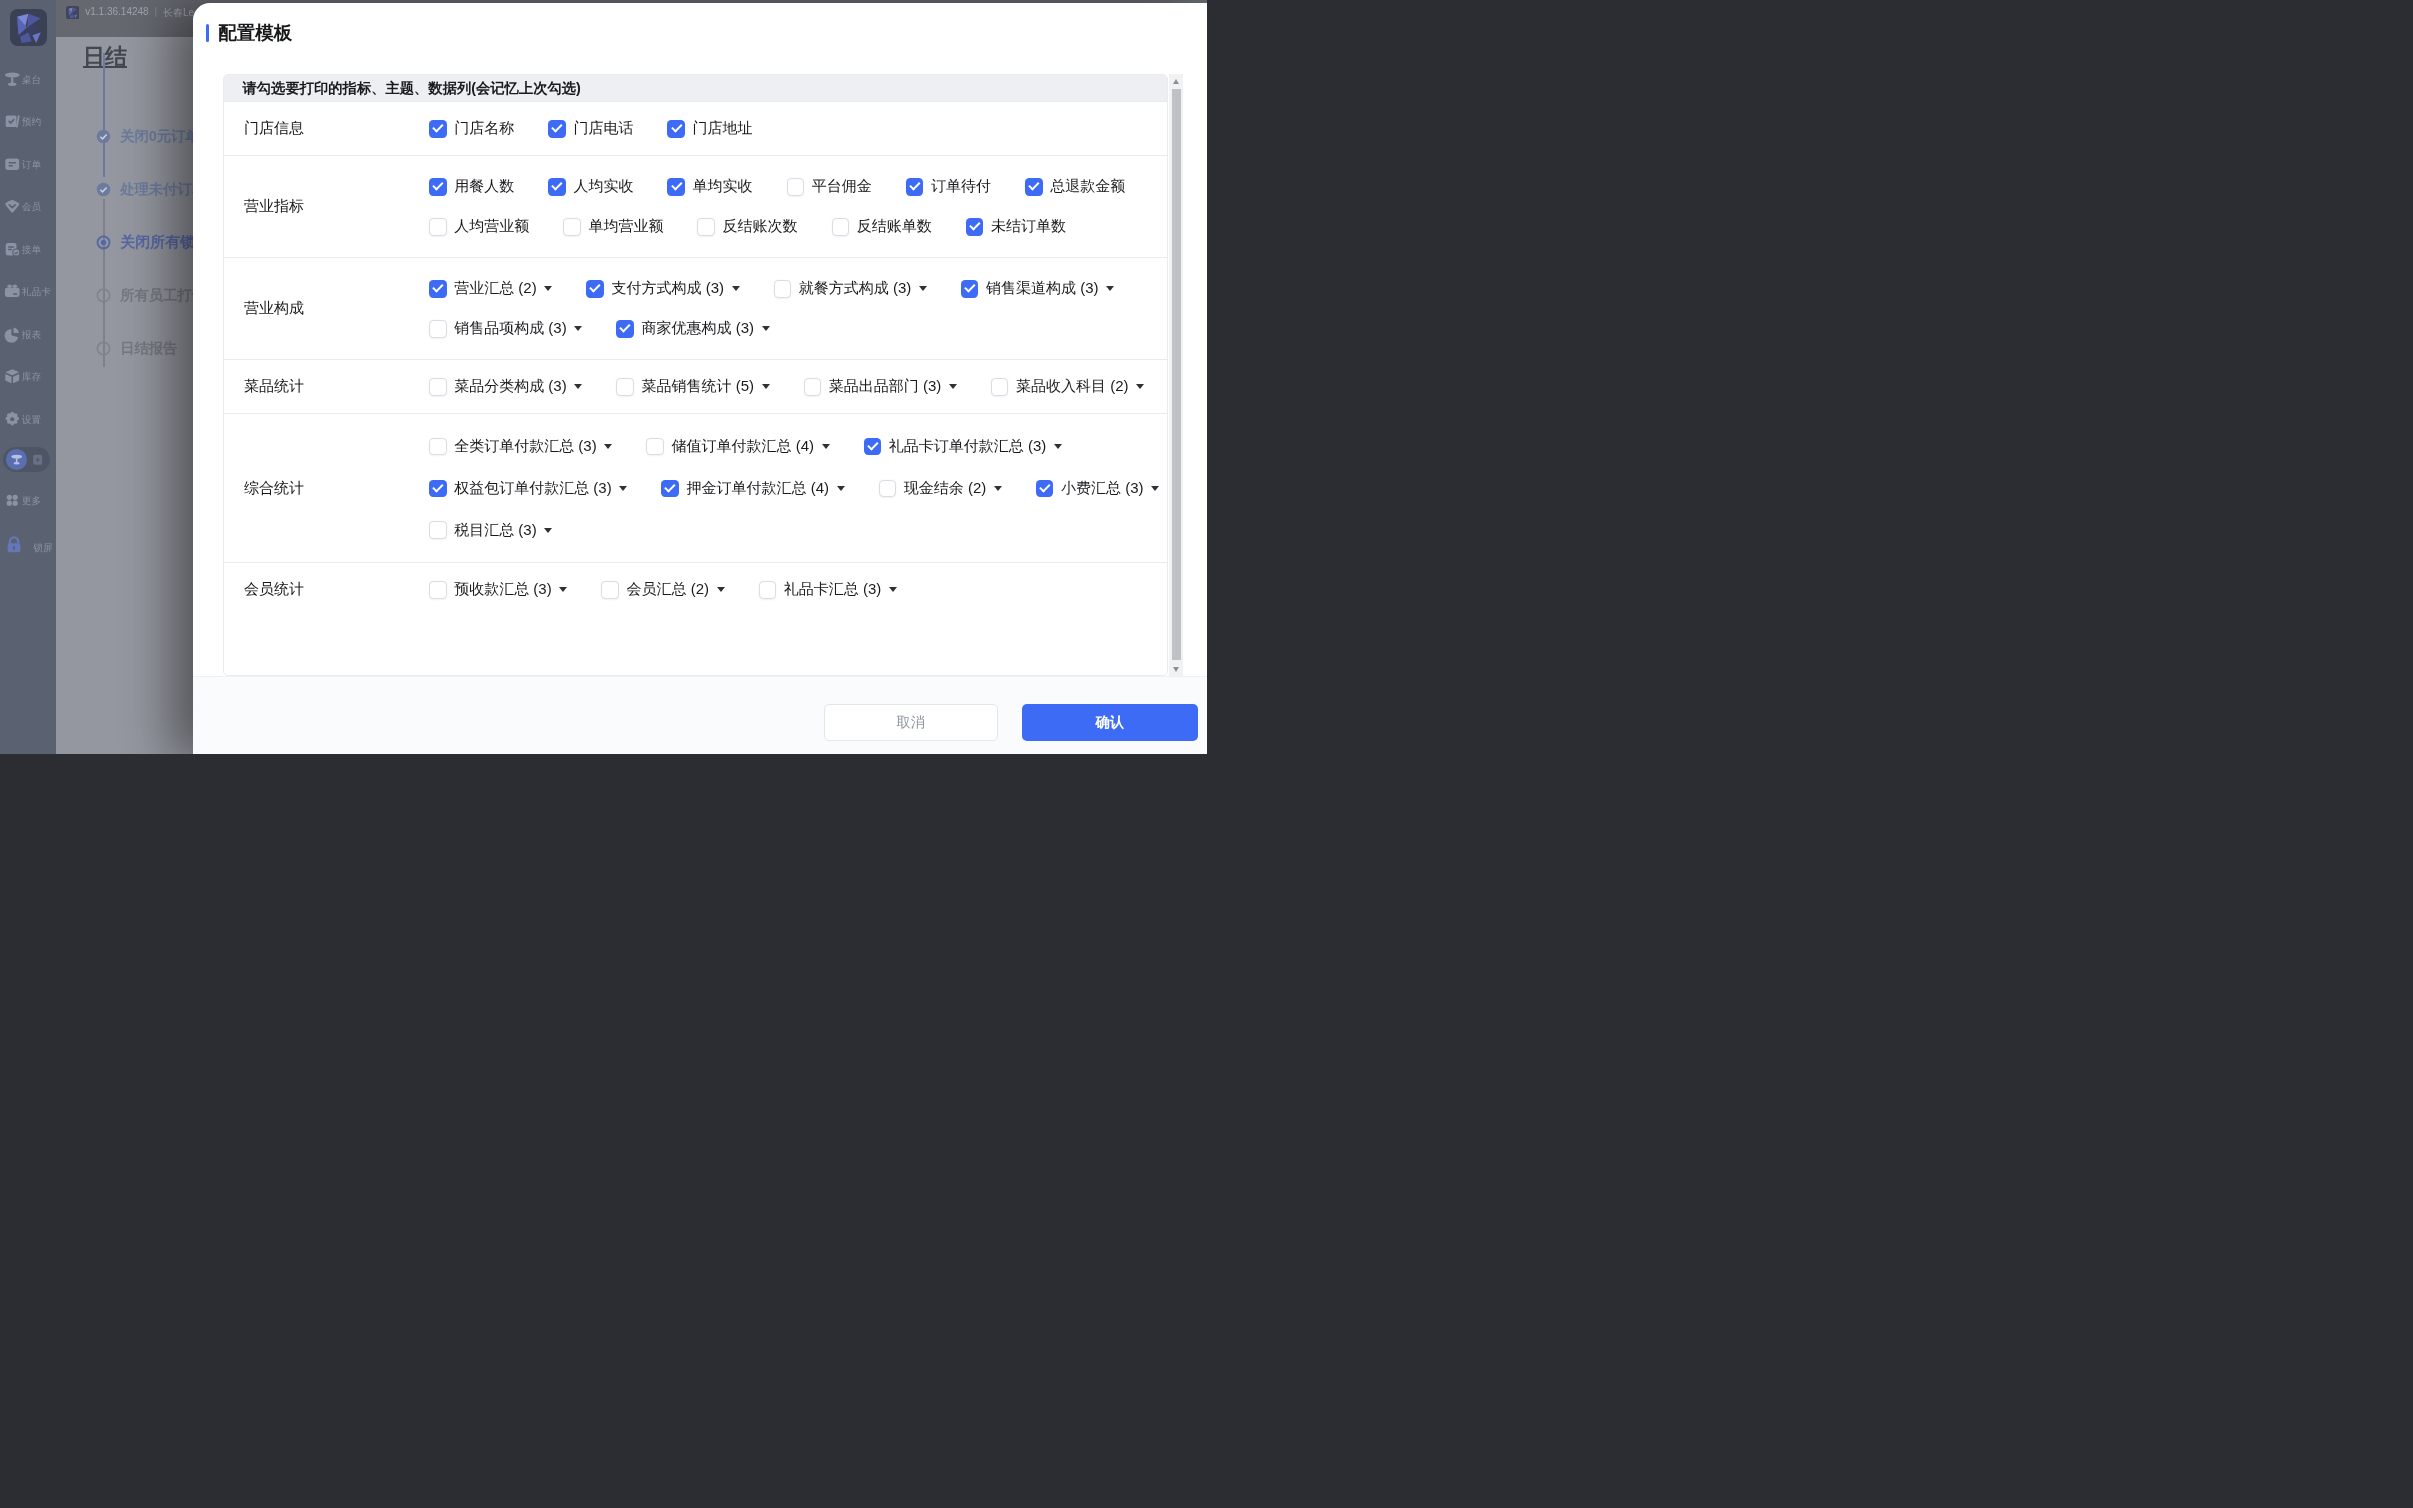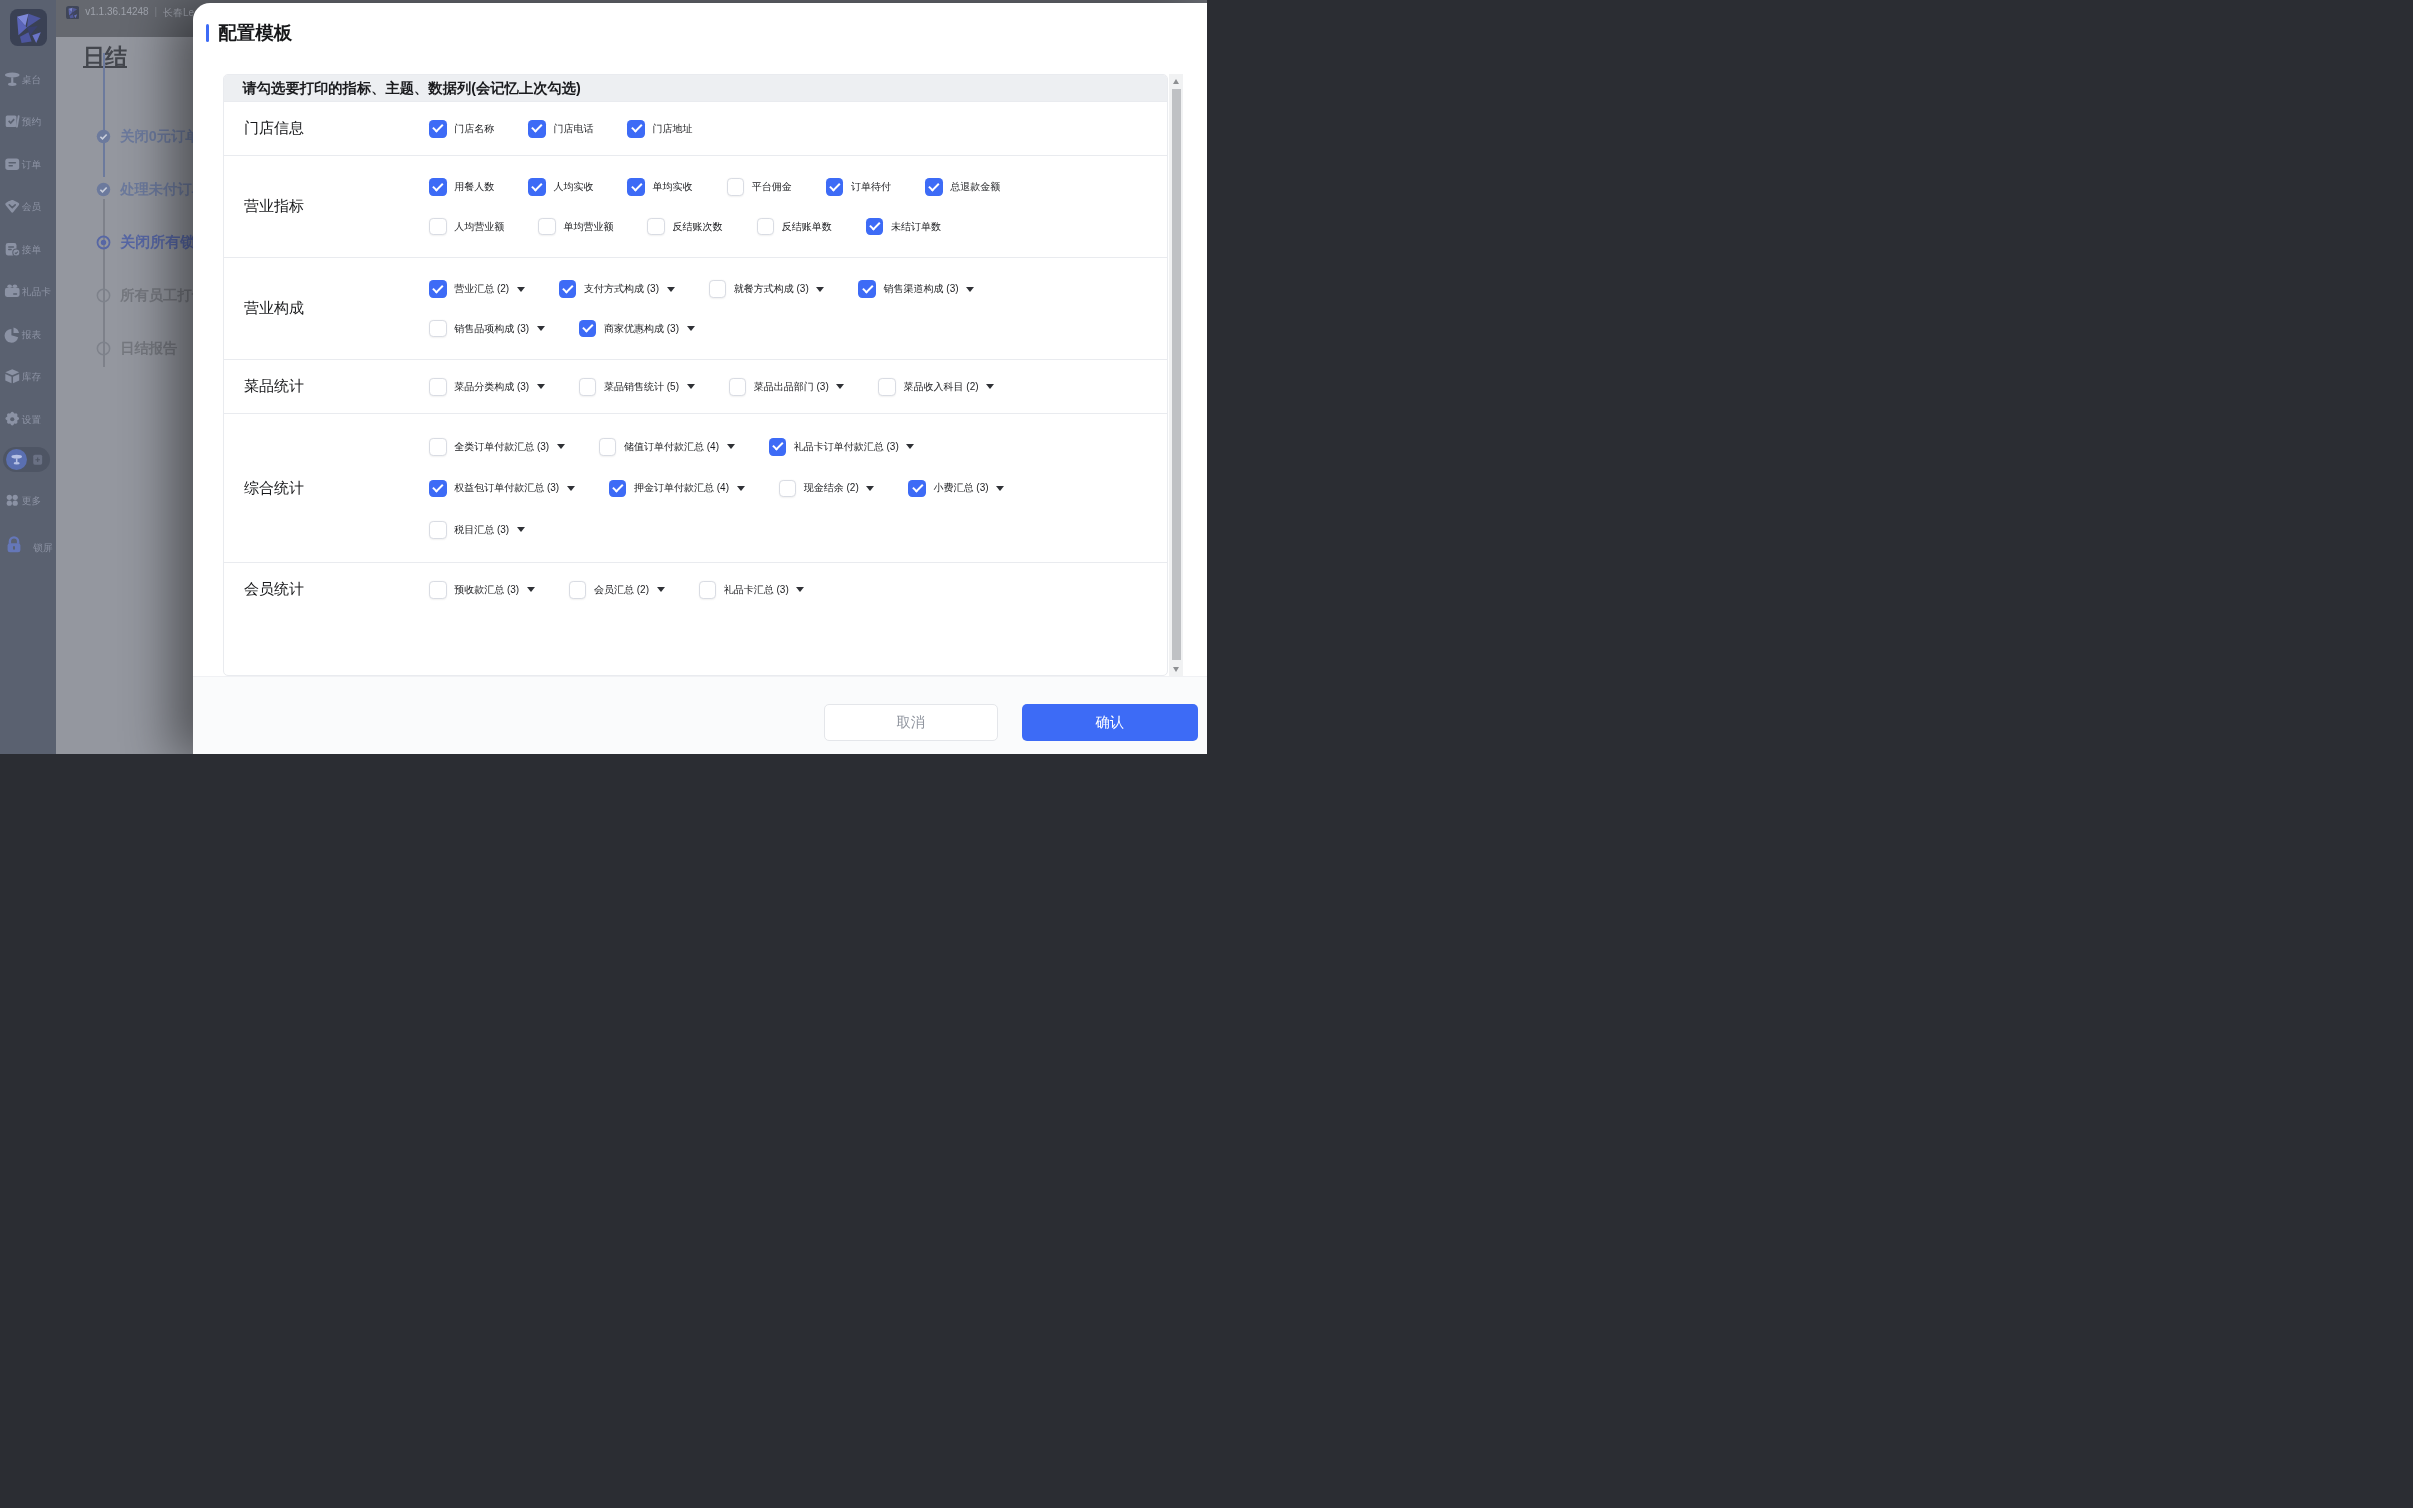--- a/index.html
+++ b/index.html
@@ -62,37 +62,37 @@
   .sec-label{width:205px;flex:0 0 205px;display:flex;align-items:center;padding-left:20px;
              font-size:15px;color:#17181a;}
   .sec-lines{flex:1;display:flex;flex-direction:column;justify-content:space-evenly;}
   .cb-line{display:flex;align-items:center;gap:34px;}
   .cb{display:flex;align-items:center;cursor:pointer;}
   .box{width:17.6px;height:17.6px;border-radius:4.2px;flex:0 0 17.6px;position:relative;}
   .box.on{background:#3D6BF6;}
   .box.on::after{content:"";position:absolute;left:4.2px;top:4.2px;width:7.6px;height:4.2px;
                  border-left:2px solid #fff;border-bottom:2px solid #fff;transform:rotate(-45deg);}
   .box.off{background:#fff;border:1.3px solid #d9dce3;box-shadow:0 0.8px 1.7px rgba(0,0,0,.06);}
-  .cb-text{margin-left:7.6px;font-size:10px;color:#1a1b1e;white-space:nowrap;}
+  .cb-text{margin-left:7.6px;font-size:15px;color:#1a1b1e;white-space:nowrap;}
   .caret{margin-left:7.6px;width:0;height:0;border-left:4.2px solid transparent;
          border-right:4.2px solid transparent;border-top:5px solid #2f3136;}
 
   .scrolltrack{position:absolute;left:976px;top:71px;width:14.3px;height:602px;background:#f1f2f3;}
   .scroll-arrow{position:absolute;left:0;width:14.3px;height:13.4px;display:flex;align-items:center;justify-content:center;}
   .scroll-arrow.up{top:0;} .scroll-arrow.down{bottom:0;}
   .tri-up{width:0;height:0;border-left:3.8px solid transparent;border-right:3.8px solid transparent;border-bottom:5px solid #8d8f92;}
   .tri-down{width:0;height:0;border-left:3.8px solid transparent;border-right:3.8px solid transparent;border-top:5px solid #8d8f92;}
   .scrollthumb{position:absolute;left:2.5px;top:14.3px;width:9.2px;height:571px;background:#bfc1c4;}
 
   .modal-footer{position:absolute;left:0;right:0;top:673px;bottom:0;background:#fafbfc;border-top:0.8px solid #f0f1f4;
                 display:flex;justify-content:flex-end;align-items:flex-start;padding:27px 9.2px 0 0;gap:24px;}
   .btn{height:37px;border-radius:5px;display:flex;align-items:center;justify-content:center;
        font-size:14.3px;cursor:pointer;}
   .btn-cancel{width:174px;background:#fff;border:0.8px solid #e4e6ea;color:#8f949e;}
-  .btn-confirm{width:176px;color:#fff;font-weight:normal;border:none;}
+  .btn-confirm{width:176px;color:#fff;font-weight:bold;border:none;}
 </style>
 </head>
 <body>
 
 <div class="stage">
 
   <div class="topbar">
     <span class="mini-logo"><svg viewBox="0 0 48 48">
           <rect width="48" height="48" rx="10" fill="#3a4154"></rect>
           <polygon points="9,10 24,6 20,22" fill="#7d87d8"></polygon>

